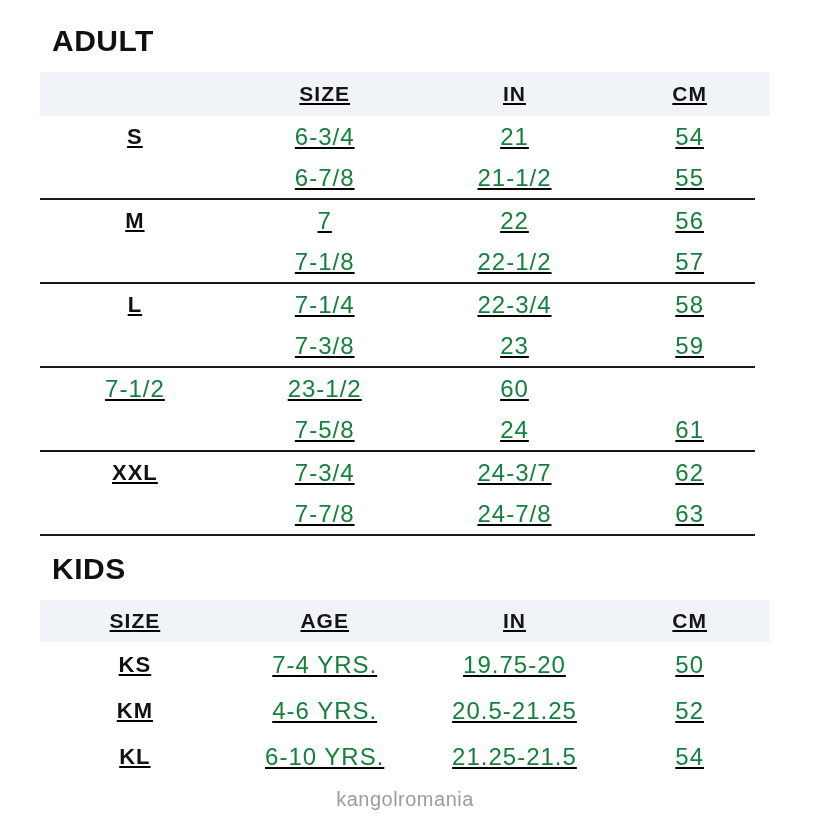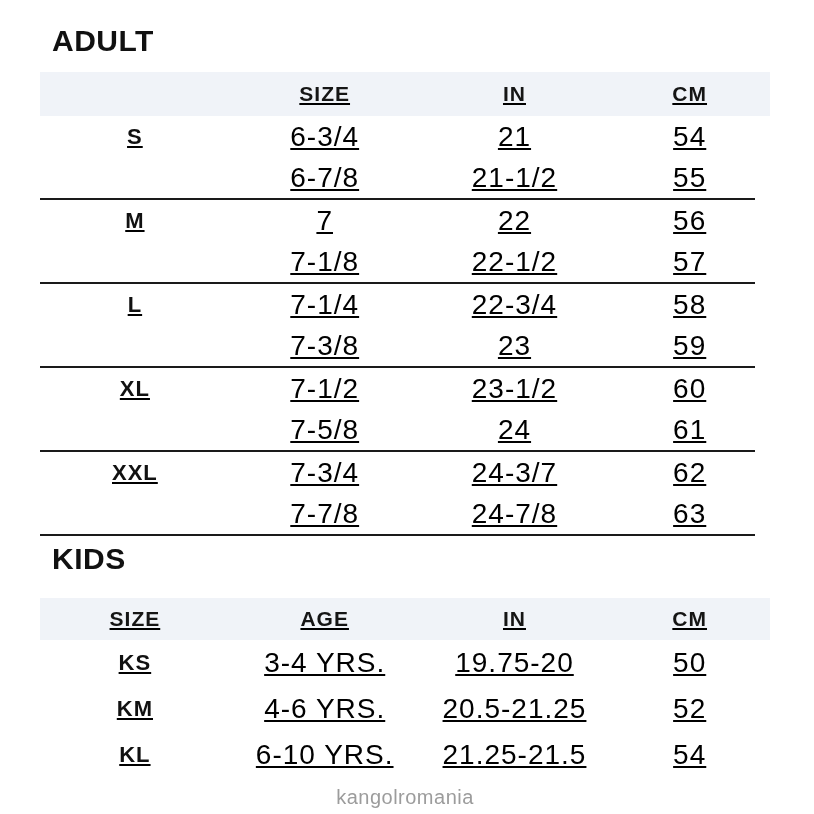--- a/index.html
+++ b/index.html
@@ -19,21 +19,21 @@
   }
   .section-title {
     font-size: 30px;
     font-weight: 800;
     color: #111111;
     letter-spacing: 0.5px;
     line-height: 1;
     margin: 0 0 0 12px;
   }
   .adult-title { padding-top: 26px; margin-bottom: 16px; }
-  .kids-title  { padding-top: 8px; margin-bottom: 24px; }
+  .kids-title  { padding-top: 18px; margin-bottom: 16px; }
 
   .grid-row {
     display: grid;
     grid-template-columns: 26% 26% 26% 22%;
     align-items: center;
     width: 730px;
     text-decoration: underline;
   }
   .thead {
     background: #f0f3f8;
@@ -53,23 +53,23 @@
     text-align: center;
     white-space: nowrap;
   }
   .label-cell {
     font-size: 22px;
     font-weight: 700;
     color: #111111;
     letter-spacing: 1px;
   }
   .value-cell {
-    font-size: 28px;
+    font-size: 24px;
     font-weight: 300;
-    color: #000000;
+    color: #15803d;
     letter-spacing: 1px;
   }
   .group { border-bottom: 2px solid #1a1a1a; }
   .watermark {
     width: 730px;
     text-align: center;
     margin-top: 8px;
     font-size: 20px;
     font-weight: 400;
     color: #9c9c9c;
@@ -131,21 +131,20 @@
       <div class="grid-row trow">
         <div class="cell label-cell"></div>
         <div class="cell value-cell">7-3/8</div>
         <div class="cell value-cell">23</div>
         <div class="cell value-cell">59</div>
       </div>
     </div>
 
     <div class="group">
       <div class="grid-row trow">
-        <div class="cell label-cell">XL</div>
         <div class="cell value-cell">7-1/2</div>
         <div class="cell value-cell">23-1/2</div>
         <div class="cell value-cell">60</div>
       </div>
       <div class="grid-row trow">
         <div class="cell label-cell"></div>
         <div class="cell value-cell">7-5/8</div>
         <div class="cell value-cell">24</div>
         <div class="cell value-cell">61</div>
       </div>
@@ -172,21 +171,21 @@
   <div class="kids-table">
     <div class="grid-row thead kids-head">
       <div class="th">SIZE</div>
       <div class="th">AGE</div>
       <div class="th">IN</div>
       <div class="th">CM</div>
     </div>
 
     <div class="grid-row trow">
       <div class="cell label-cell">KS</div>
-      <div class="cell value-cell">3-4 YRS.</div>
+      <div class="cell value-cell">7-4 YRS.</div>
       <div class="cell value-cell">19.75-20</div>
       <div class="cell value-cell">50</div>
     </div>
     <div class="grid-row trow">
       <div class="cell label-cell">KM</div>
       <div class="cell value-cell">4-6 YRS.</div>
       <div class="cell value-cell">20.5-21.25</div>
       <div class="cell value-cell">52</div>
     </div>
     <div class="grid-row trow">

